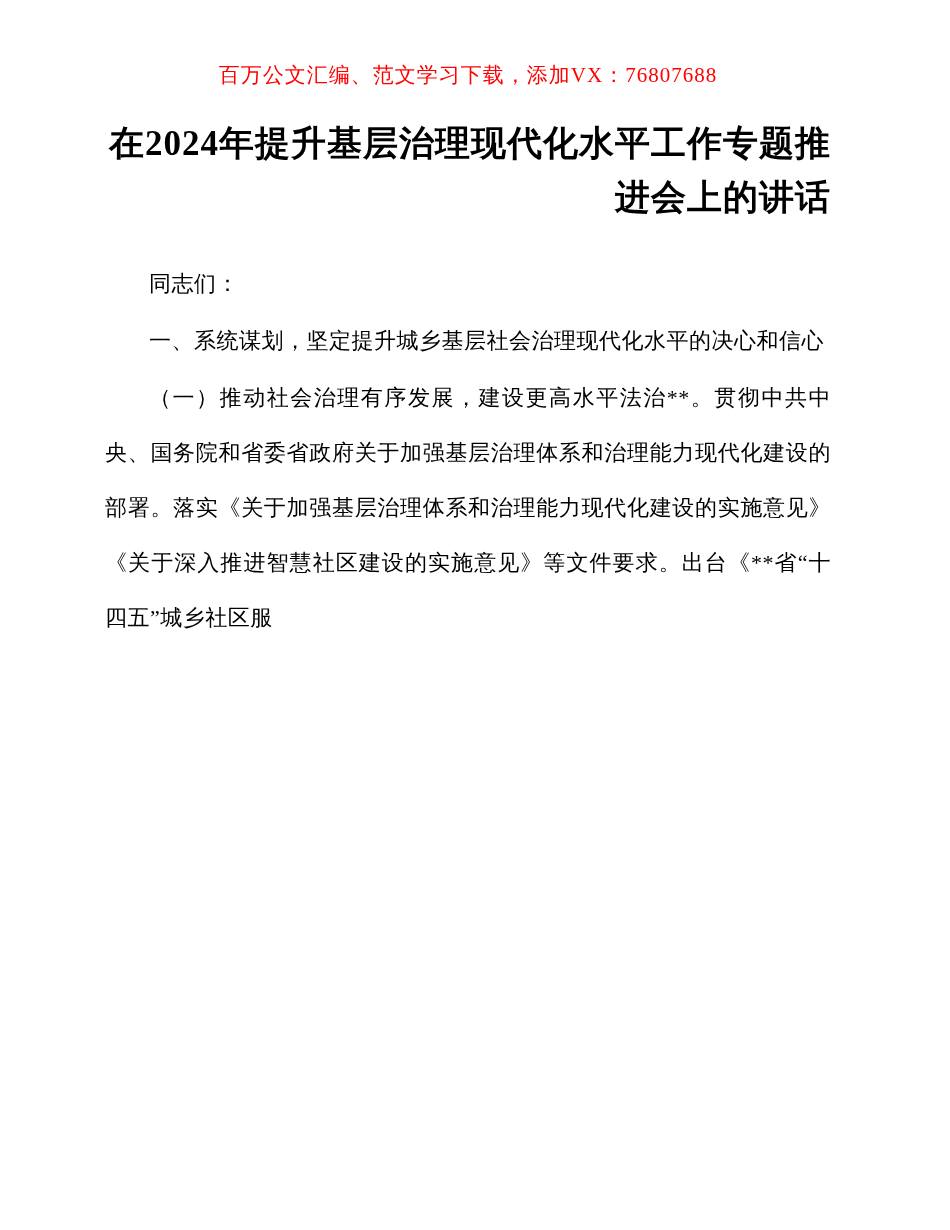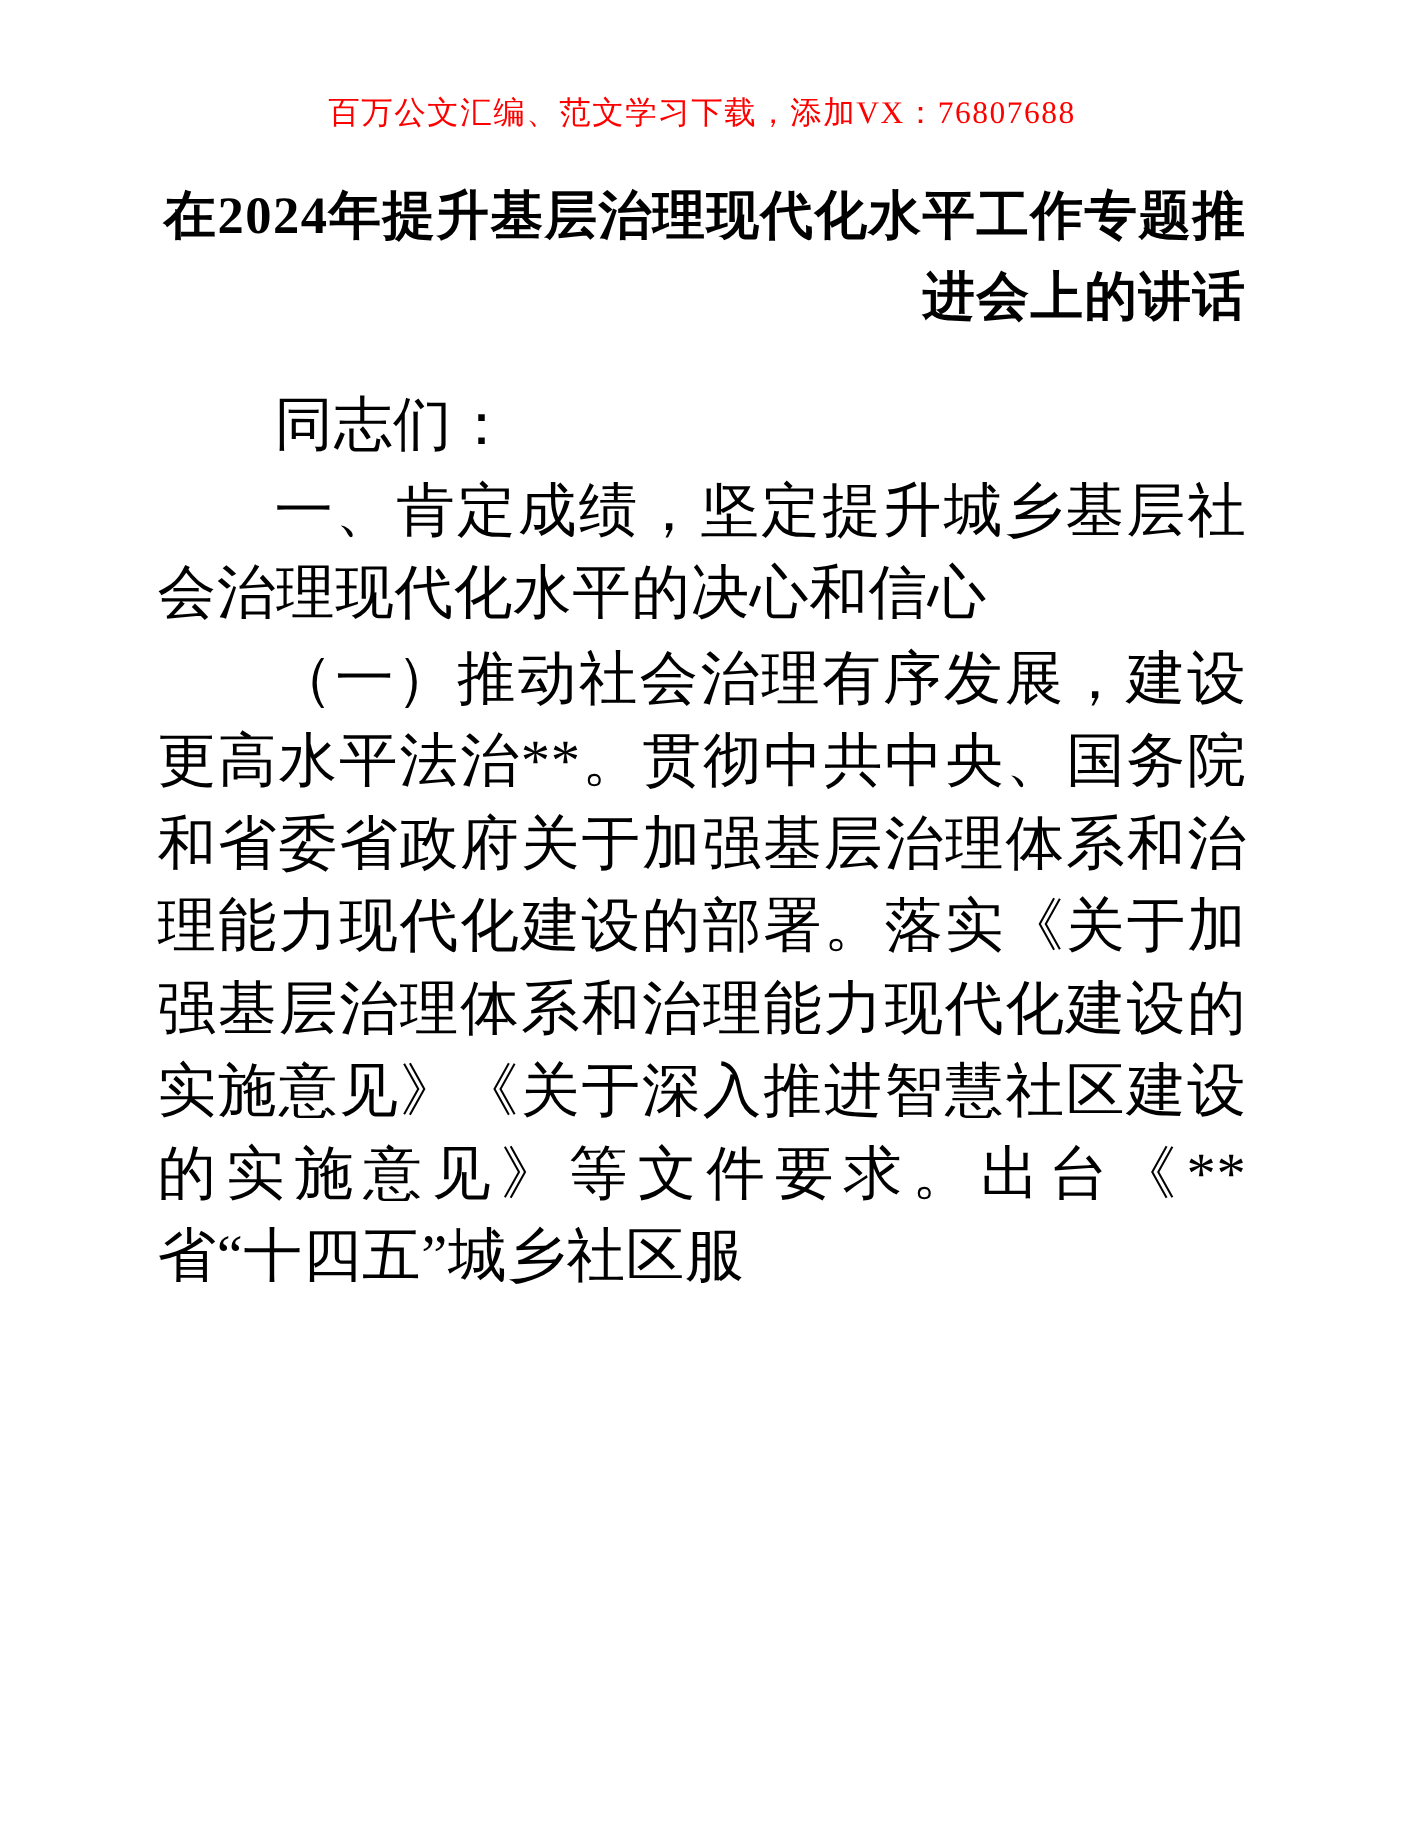--- a/index.html
+++ b/index.html
@@ -29,21 +29,21 @@
   }
   .doc-title {
     text-align: right;
     font-size: 35px;
     font-weight: 700;
     line-height: 1.55;
     margin: 0 0 30px 0;
     letter-spacing: 1px;
   }
   .para {
-    font-size: 39px;
+    font-size: 22px;
     line-height: 55px;
     text-align: justify;
     text-indent: 2em;
     margin: 0 0 2px 0;
     letter-spacing: 0.5px;
   }
   .bottom-edge {
     position: absolute;
     left: 0;
     bottom: 0;
@@ -57,20 +57,20 @@
 
 <div class="page">
 
   <div class="header-ad">百万公文汇编、范文学习下载，添加VX：76807688</div>
 
   <h1 class="doc-title">在2024年提升基层治理现代化水平工作专题推进会上的讲话</h1>
 
   <p class="para">同志们：</p>
 
 
-  <p class="para">一、肯定成绩，坚定提升城乡基层社会治理现代化水平的决心和信心</p>
+  <p class="para">一、系统谋划，坚定提升城乡基层社会治理现代化水平的决心和信心</p>
 
 
   <p class="para">（一）推动社会治理有序发展，建设更高水平法治**。贯彻中共中央、国务院和省委省政府关于加强基层治理体系和治理能力现代化建设的部署。落实《关于加强基层治理体系和治理能力现代化建设的实施意见》《关于深入推进智慧社区建设的实施意见》等文件要求。出台《**省“十四五”城乡社区服</p>
 
   <div class="bottom-edge"></div>
 
 </div>
 
 </body></html>

